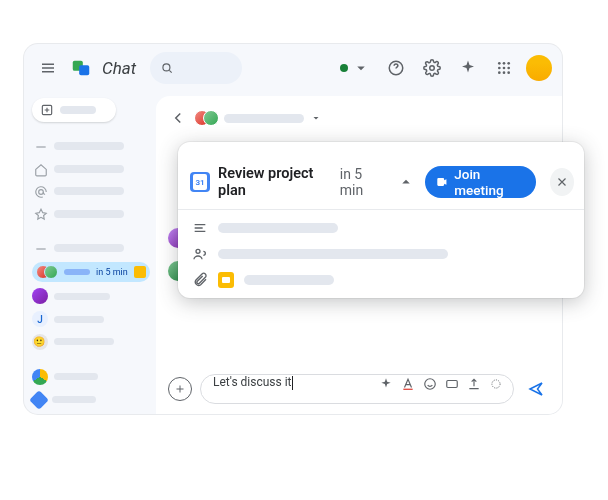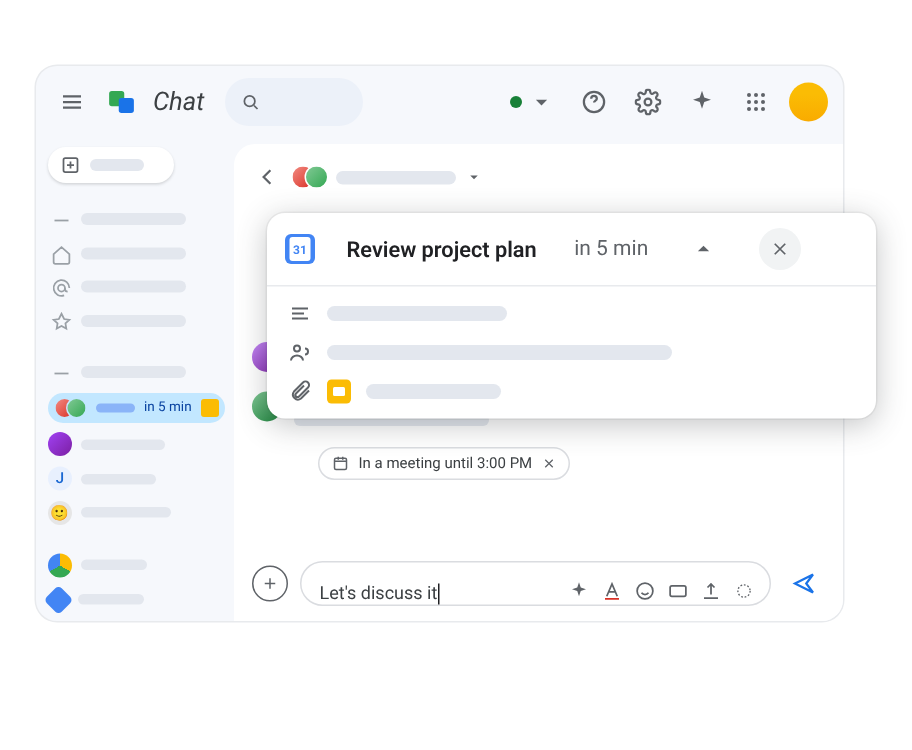--- a/index.html
+++ b/index.html
@@ -45,29 +45,29 @@
 .msgs { flex: 1; padding-top: 90px; }
 .msg-row { display: flex; gap: 8px; margin-bottom: 10px; }
 .msg-av { width: 20px; height: 20px; border-radius: 50%; flex: none; }
 .msg-av.m1 { background: linear-gradient(135deg,#c58af9,#7b1fa2); }
 .msg-av.m2 { background: linear-gradient(135deg,#81c995,#188038); }
 .msg-lines { flex: 1; display: flex; flex-direction: column; gap: 5px; padding-top: 2px; }
 .msg-lines .skel { height: 8px; }
 .status-chip { display: inline-flex; align-items: center; gap: 6px; border: 1px solid #dadce0; border-radius: 14px; padding: 4px 8px; font-size: 10px; color: #3c4043; margin-left: 44px; margin-top: 4px; }
 .composer-row { display: flex; align-items: center; gap: 8px; margin-top: 10px; }
 .plus-btn { width: 24px; height: 24px; border: 1.5px solid #5f6368; border-radius: 50%; display: flex; align-items: center; justify-content: center; color: #5f6368; }
-.composer { flex: 1; height: 30px; border: 1px solid #dadce0; border-radius: 15px; display: flex; align-items: flex-end; padding: 0 8px 0 12px; font-size: 12px; color: #3c4043; gap: 4px; }
+.composer { flex: 1; height: 30px; border: 1px solid #dadce0; border-radius: 15px; display: flex; align-items: flex-start; padding: 0 8px 0 12px; font-size: 12px; color: #3c4043; gap: 4px; }
 .composer .txt { flex: 1; }
 .cursor { display: inline-block; width: 1px; height: 14px; background: #202124; vertical-align: middle; }
 .send-ic { color: #1a73e8; }
 .compose-ic { color: #5f6368; width: 18px; height: 18px; display: flex; align-items: center; justify-content: center; }
 .compose-ic svg { width: 14px; height: 14px; }
 
 .popover { position: absolute; left: 178px; top: 142px; width: 406px; background: #fff; border-radius: 12px; box-shadow: 0 4px 20px rgba(60,64,67,.3), 0 0 0 1px rgba(0,0,0,.05); padding-bottom: 10px; }
-.pop-head { display: flex; align-items: center; gap: 21px; padding: 10px 10px 10px 12px; border-bottom: 1px solid #e8eaed; }
+.pop-head { display: flex; align-items: center; gap: 8px; padding: 10px 10px 10px 12px; border-bottom: 1px solid #e8eaed; margin-top: 13px; }
 .cal-ic { width: 20px; height: 20px; background: #4285f4; border-radius: 4px; position: relative; flex: none; }
 .cal-ic::after { content: "31"; position: absolute; top: 2px; left: 3px; right: 3px; bottom: 2px; background: #fff; border-radius: 2px; color: #4285f4; font-size: 8px; font-weight: 700; display: flex; align-items: center; justify-content: center; }
 .pop-title { font-size: 14.5px; font-weight: 600; color: #202124; }
 .pop-sub { font-size: 14px; color: #5f6368; margin-left: 4px; }
 .chev-up { margin-left: 6px; }
 .join-btn { background: #1a73e8; color: #fff; border-radius: 18px; height: 32px; padding: 0 14px 0 10px; display: flex; align-items: center; gap: 6px; font-size: 13.5px; font-weight: 500; margin-left: auto; }
 .join-btn svg { width: 16px; height: 16px; }
 .close-pop { width: 28px; height: 28px; border-radius: 50%; background: #f1f3f4; display: flex; align-items: center; justify-content: center; color: #5f6368; margin-left: 6px; }
 .pop-body { padding: 10px 14px 0; display: flex; flex-direction: column; gap: 10px; }
 .pop-row { display: flex; align-items: center; gap: 10px; }
@@ -239,30 +239,20 @@
               <div class="skel" style="width:160px"></div>
             </div>
         </div>
         <div class="msg-row">
           <div class="msg-av m2"></div>
           <div class="msg-lines">
               <div class="skel" style="width:38px"></div>
               <div class="skel" style="width:130px"></div>
             </div>
         </div>
-        <div class="status-chip">
-          <svg viewBox="0 0 24 24" width="12" height="12" fill="none" stroke="#5f6368" stroke-width="2">
-              <rect x="4" y="5" width="16" height="15" rx="2"></rect>
-              <path d="M4 9h16M9 3v4M15 3v4"></path>
-            </svg>
-          <span>In a meeting until 3:00 PM</span>
-          <svg viewBox="0 0 24 24" width="10" height="10" stroke="#5f6368" stroke-width="2">
-              <path d="M6 6l12 12M18 6L6 18"></path>
-            </svg>
-        </div>
       </div>
 
       <div class="composer-row">
         <div class="plus-btn">
             <svg viewBox="0 0 24 24" width="12" height="12" stroke="currentColor" stroke-width="2">
               <path d="M12 5v14M5 12h14"></path>
             </svg>
           </div>
         <div class="composer">
           <span class="txt"><span>Let's discuss it</span><span class="cursor"></span></span>
@@ -319,20 +309,26 @@
 <div class="popover">
   <div class="pop-head">
     <div class="cal-ic"></div>
     <span class="pop-title">Review project plan</span>
     <span class="pop-sub">in 5 min</span>
     <div class="icon-btn chev-up" style="width:20px;height:20px">
         <svg viewBox="0 0 24 24" fill="#5f6368">
           <path d="M7 14l5-5 5 5z"></path>
         </svg>
       </div>
+    <div class="join-btn">
+      <svg viewBox="0 0 24 24" fill="currentColor">
+          <path d="M4 7a2 2 0 012-2h8a2 2 0 012 2v2l4-2v10l-4-2v2a2 2 0 01-2 2H6a2 2 0 01-2-2z"></path>
+        </svg>
+      <span>Join meeting</span>
+    </div>
     <div class="close-pop">
         <svg viewBox="0 0 24 24" width="14" height="14" stroke="currentColor" stroke-width="2">
           <path d="M6 6l12 12M18 6L6 18"></path>
         </svg>
       </div>
   </div>
   <div class="pop-body">
     <div class="pop-row">
       <div class="pop-ic">
           <svg viewBox="0 0 24 24" fill="none" stroke="currentColor" stroke-width="2">

